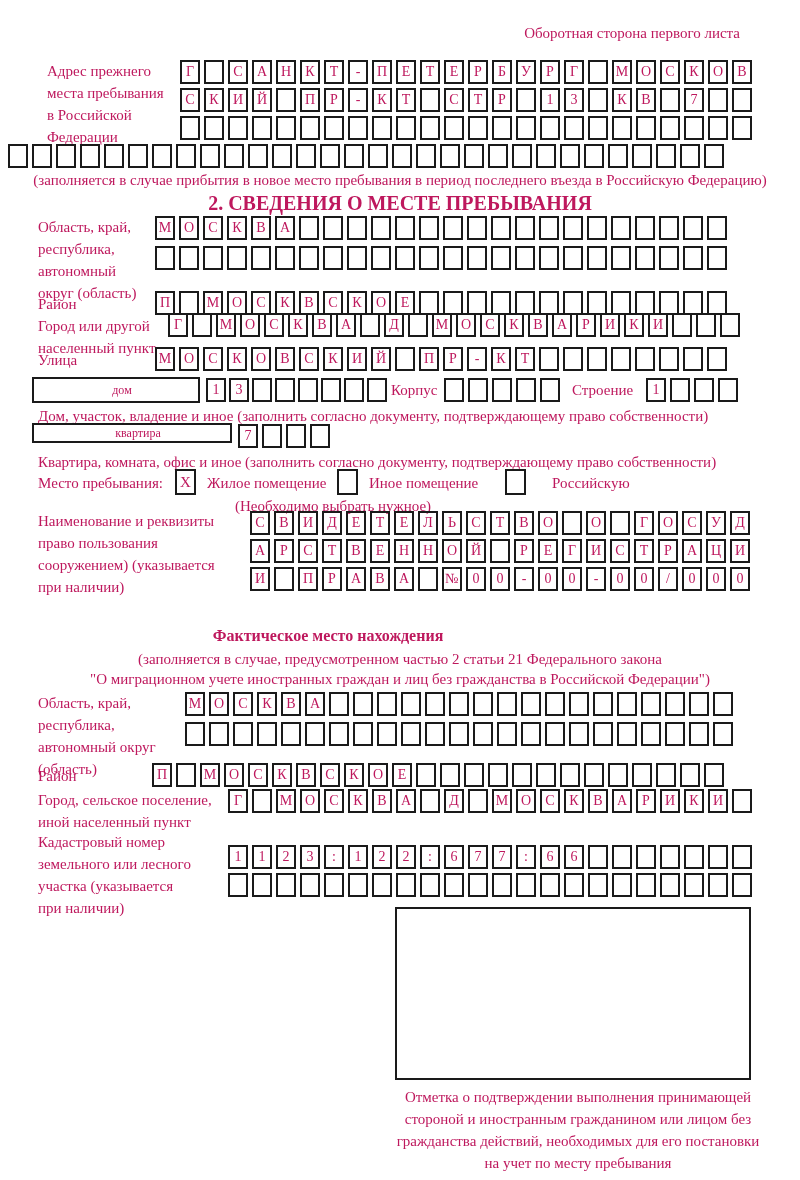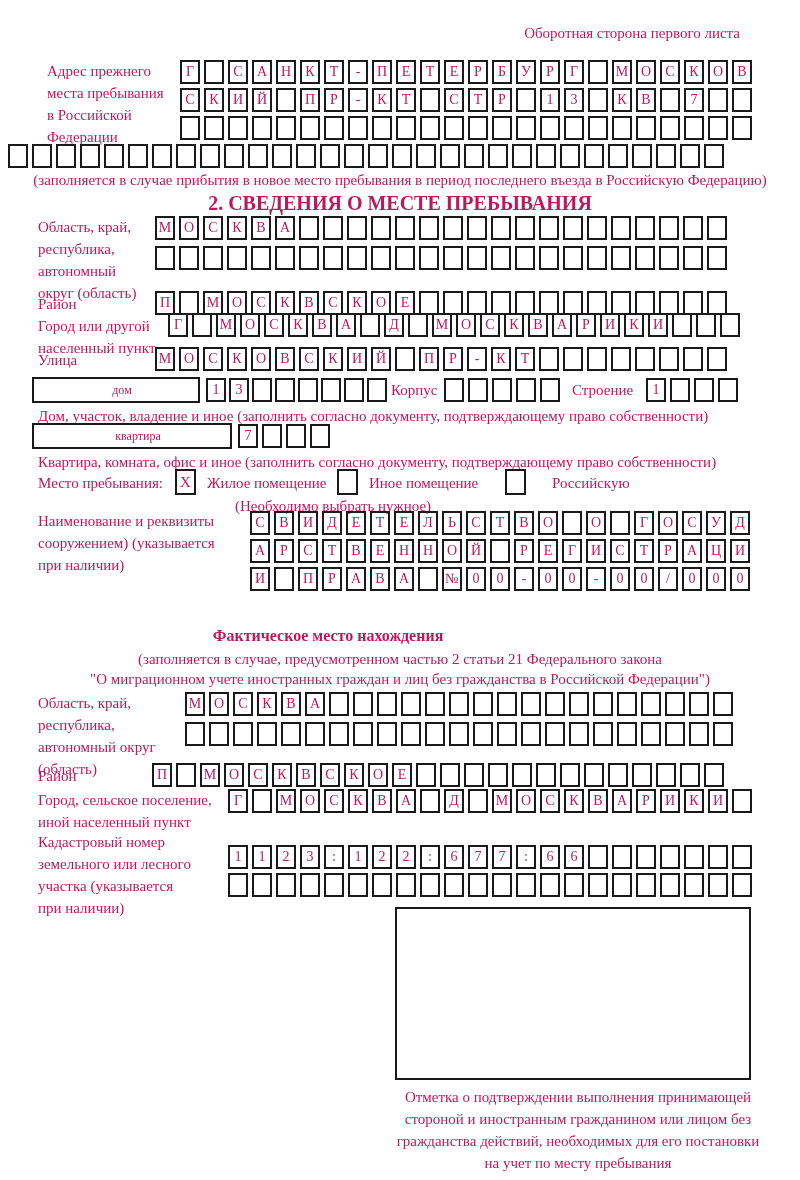--- a/index.html
+++ b/index.html
@@ -316,40 +316,41 @@
     </div>
   <div class="abs label" style="left:572px;top:379px">Строение</div>
   <div class="abs cellrow" style="left:646px;top:378px">
       <span class="cell">1</span>
       <span class="cell"></span>
       <span class="cell"></span>
       <span class="cell"></span>
     </div>
   <div class="abs small" style="left:38px;top:407px;width:740px">Дом, участок, владение и иное (заполнить согласно документу, подтверждающему право собственности)</div>
 
-  <div class="abs widebox" style="left:32px;top:423px;width:200px;height:26px">квартира</div>
+  <div class="abs widebox" style="left:32px;top:423px;width:200px;height:20px">квартира</div>
   <div class="abs cellrow" style="left:238px;top:424px">
       <span class="cell">7</span>
       <span class="cell"></span>
       <span class="cell"></span>
       <span class="cell"></span>
     </div>
   <div class="abs small" style="left:38px;top:453px;width:740px">Квартира, комната, офис и иное (заполнить согласно документу, подтверждающему право собственности)</div>
 
   <div class="abs label" style="left:38px;top:472px">Место пребывания:</div>
   <div class="abs checkbox" style="left:175px;top:469px">X</div>
   <div class="abs label" style="left:207px;top:472px">Жилое помещение</div>
   <div class="abs checkbox" style="left:337px;top:469px"></div>
   <div class="abs label" style="left:369px;top:472px">Иное помещение</div>
   <div class="abs checkbox" style="left:505px;top:469px"></div>
   <div class="abs label" style="left:552px;top:472px">Российскую</div>
   <div class="abs small center" style="left:0;top:497px;width:666px">(Необходимо выбрать нужное)</div>
 
   <div class="abs label" style="left:38px;top:510px;width:215px">
       <div>Наименование и реквизиты</div>
+      <div>право пользования</div>
       <div>сооружением) (указывается</div>
       <div>при наличии)</div>
     </div>
   <div class="abs cellrow" style="left:250px;top:511px">
       <span class="cell">С</span>
       <span class="cell">В</span>
       <span class="cell">И</span>
       <span class="cell">Д</span>
       <span class="cell">Е</span>
       <span class="cell">Т</span>

